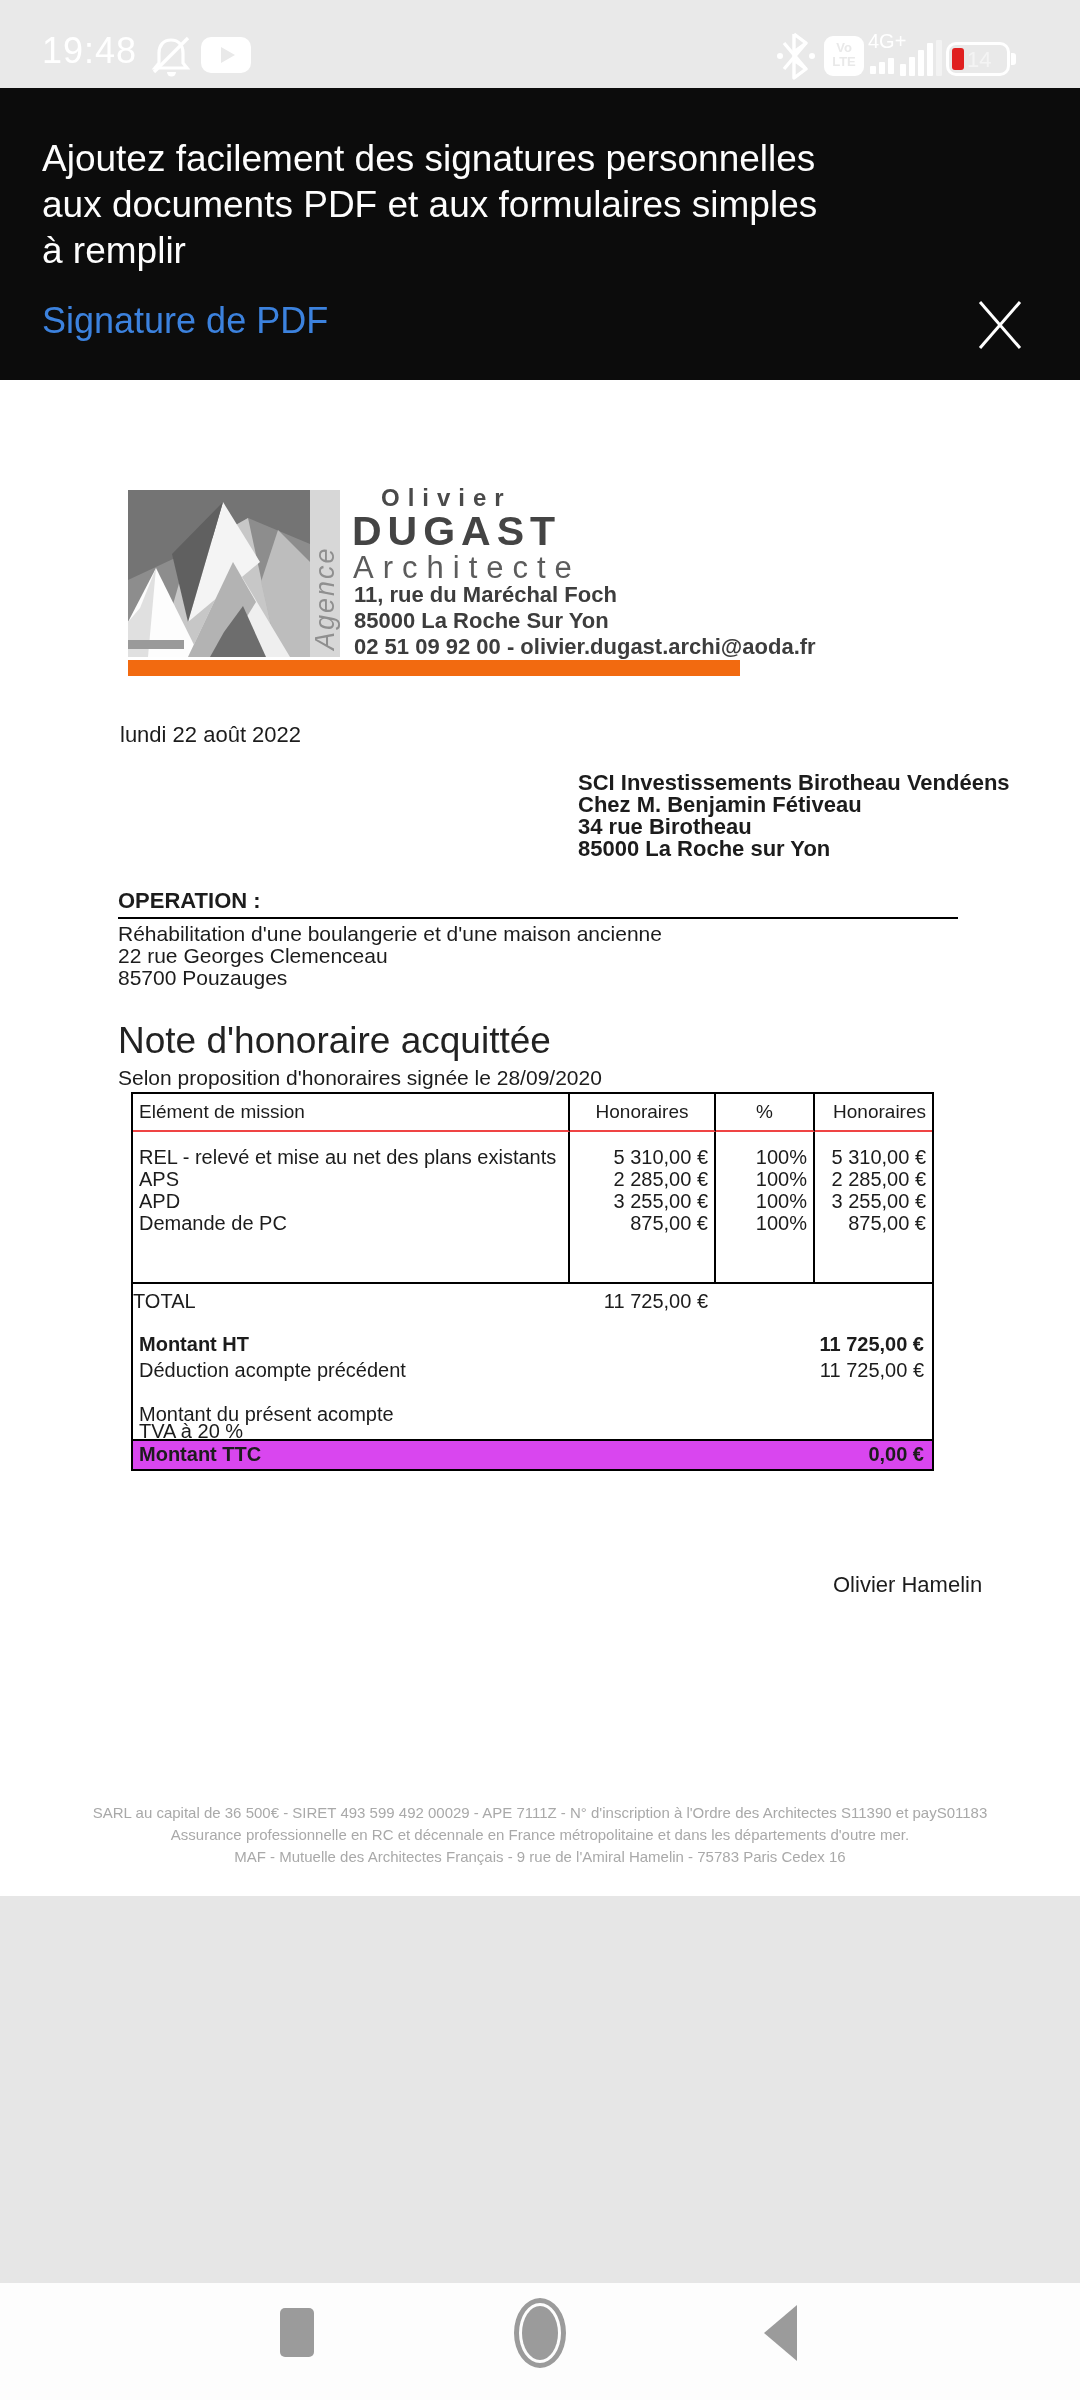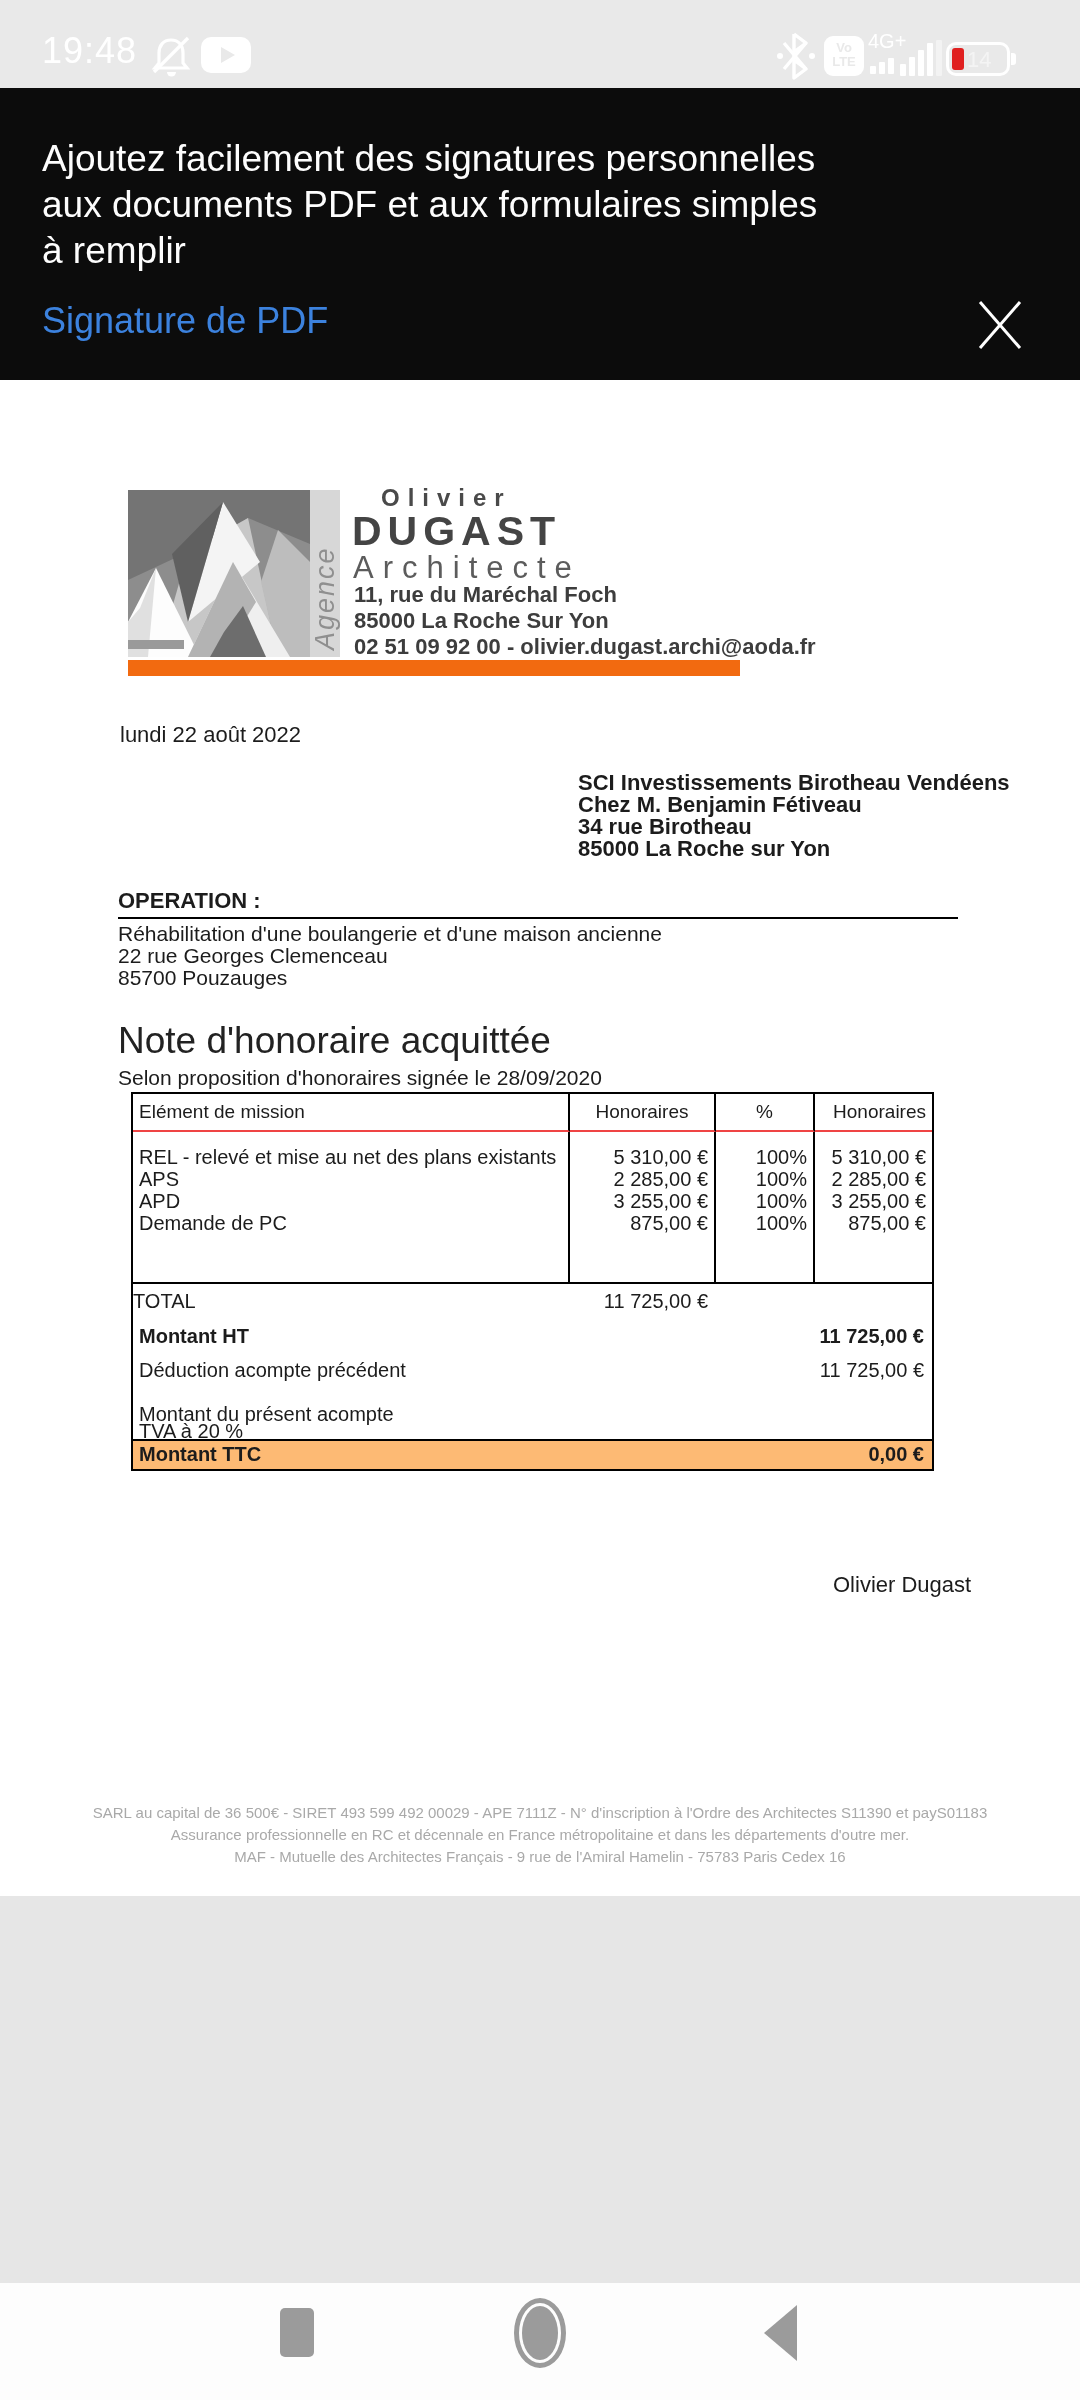--- a/index.html
+++ b/index.html
@@ -52,21 +52,21 @@
   .tdata{height:150px;border-bottom:2px solid #000;}
   .tdata>div{border-right:2px solid #000;padding:14px 6px 0 6px;line-height:22px;overflow:hidden;}
   .tdata>div:last-child{border-right:none;}
   .r{text-align:right;}
   .c{text-align:center;}
   .total-row{height:36px;line-height:34px;display:flex;}
   .total-row .lbl{padding-left:0;width:430px;}
   .total-row .val{width:145px;text-align:right;}
   .summary{height:119px;position:relative;}
   .sumrow{position:absolute;left:0;width:100%;display:flex;justify-content:space-between;box-sizing:border-box;padding:0 8px 0 6px;line-height:24px;}
-  .ttc-row{height:28px;background:#fdba74;border-top:2px solid #000;display:flex;justify-content:space-between;
+  .ttc-row{height:28px;background:#d946ef;border-top:2px solid #000;display:flex;justify-content:space-between;
     font-weight:bold;line-height:27px;padding:0 8px 0 6px;}
   .signature{position:absolute;left:833px;top:1192px;font-size:22px;}
   .pfooter{position:absolute;left:0;top:1422px;width:1080px;text-align:center;font-size:15px;line-height:22px;color:#a9a9a9;}
   
   .gray-strip{position:absolute;left:0;top:1896px;width:1080px;height:387px;background:#e6e6e6;}
   .navbar{position:absolute;left:0;top:2283px;width:1080px;height:117px;background:#fdfdfd;}
   .nav-recents{position:absolute;left:280px;top:25px;width:34px;height:49px;background:#9b9b9b;border-radius:5px;cursor:pointer;}
   .nav-home{position:absolute;left:514px;top:15px;width:52px;height:70px;border:5px solid #9b9b9b;border-radius:50%;box-sizing:border-box;cursor:pointer;}
   .nav-home .inner{position:absolute;left:3px;top:3px;width:36px;height:54px;background:#9b9b9b;border-radius:50%;}
   .nav-back{position:absolute;left:764px;top:22px;width:0;height:0;border-top:28px solid transparent;border-bottom:28px solid transparent;
@@ -210,21 +210,21 @@
         <div>2 285,00 €</div>
         <div>3 255,00 €</div>
         <div>875,00 €</div>
       </div>
     </div>
     <div class="total-row">
       <div class="lbl">TOTAL</div>
       <div class="val">11 725,00 €</div>
     </div>
     <div class="summary">
-      <div class="sumrow bold" style="top:4px;gap:32px;">
+      <div class="sumrow bold" style="top:12px;gap:32px;">
         <span>Montant HT</span>
           <span>11 725,00 €</span>
       </div>
       <div class="sumrow" style="top:38px;">
         <span>Déduction acompte précédent</span>
           <span>11 725,00 €</span>
       </div>
       <div class="sumrow" style="top:82px;">
         <span>Montant du présent acompte</span>
           <span></span>
@@ -233,21 +233,21 @@
         <span>TVA à 20 %</span>
           <span></span>
       </div>
     </div>
     <div class="ttc-row">
       <span>Montant TTC</span>
       <span>0,00 €</span>
     </div>
   </div>
 
-  <div class="signature">Olivier Dugast</div>
+  <div class="signature">Olivier Hamelin</div>
   <div class="pfooter">
     <div>SARL au capital de 36 500€ - SIRET 493 599 492 00029 - APE 7111Z - N° d'inscription à l'Ordre des Architectes S11390 et payS01183</div>
     <div>Assurance professionnelle en RC et décennale en France métropolitaine et dans les départements d'outre mer.</div>
     <div>MAF - Mutuelle des Architectes Français - 9 rue de l'Amiral Hamelin - 75783 Paris Cedex 16</div>
   </div>
 </div>
 
 <div class="gray-strip"></div>
 <div class="navbar">
   <div class="nav-recents"></div>

